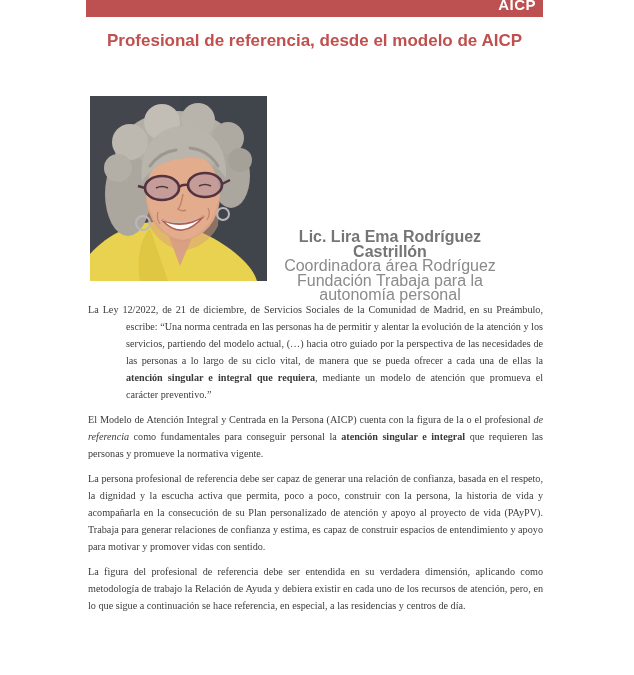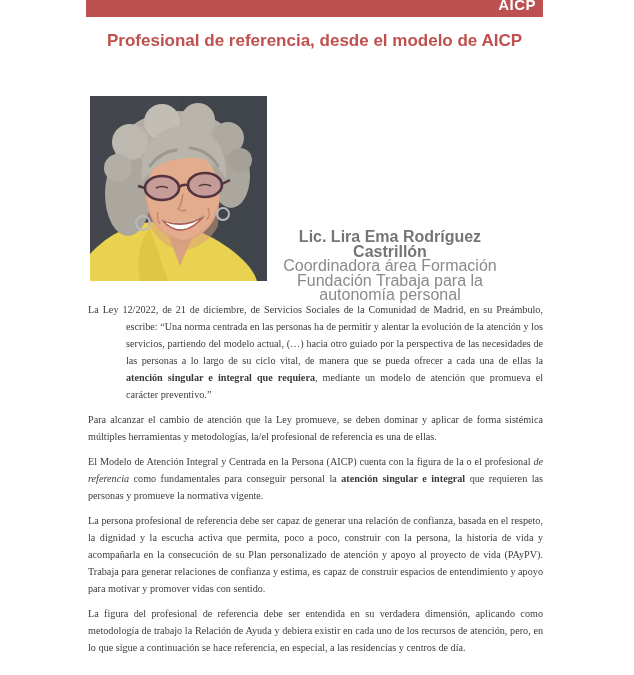--- a/index.html
+++ b/index.html
@@ -110,25 +110,24 @@
       <path d="M68,116 Q66,122 70,128" fill="none" stroke="#c08467" stroke-width="1.2"></path>
       <path d="M118,112 Q121,118 117,124" fill="none" stroke="#c08467" stroke-width="1.2"></path>
 
       <circle cx="53" cy="127" r="7" fill="none" stroke="#b9b9bd" stroke-width="2"></circle>
       <circle cx="133" cy="118" r="6" fill="none" stroke="#b9b9bd" stroke-width="2"></circle>
     </svg>
   </div>
 
   <div class="caption">
     <div class="name">Lic. Lira Ema Rodríguez Castrillón</div>
-    <div class="role">Coordinadora área Formación</div>
+    <div class="role">Coordinadora área Rodríguez</div>
     <div class="org">Fundación Trabaja para la autonomía personal</div>
   </div>
 
   <div class="content">
       <p class="hanging-indent"><span>La Ley 12/2022, de 21 de diciembre, de Servicios Sociales de la Comunidad de Madrid, en su Preámbulo, escribe: “Una norma centrada en las personas ha de permitir y alentar la evolución de la atención y los servicios, partiendo del modelo actual, (…) hacia otro guiado por la perspectiva de las necesidades de las personas a lo largo de su ciclo vital, de manera que se pueda ofrecer a cada una de ellas la </span><span style="font-weight: bold;">atención singular e integral que requiera</span><span>, mediante un modelo de atención que promueva el carácter preventivo.”</span></p>
-      <p><span>Para alcanzar el cambio de atención que la Ley promueve, se deben dominar y aplicar de forma sistémica múltiples herramientas y metodologías, la/el profesional de referencia es una de ellas.</span></p>
       <p><span>El Modelo de Atención Integral y Centrada en la Persona (AICP) cuenta con la figura de la o el profesional </span><span style="font-style: italic; margin-top: 25px;">de referencia</span><span> como fundamentales para conseguir personal la </span><span style="font-weight: bold;">atención singular e integral</span><span> que requieren las personas y promueve la normativa vigente.</span></p>
       <p><span>La persona profesional de referencia debe ser capaz de generar una relación de confianza, basada en el respeto, la dignidad y la escucha activa que permita, poco a poco, construir con la persona, la historia de vida y acompañarla en la consecución de su Plan personalizado de atención y apoyo al proyecto de vida (PAyPV). Trabaja para generar relaciones de confianza y estima, es capaz de construir espacios de entendimiento y apoyo para motivar y promover vidas con sentido.</span></p>
       <p><span>La figura del profesional de referencia debe ser entendida en su verdadera dimensión, aplicando como metodología de trabajo la Relación de Ayuda y debiera existir en cada uno de los recursos de atención, pero, en lo que sigue a continuación se hace referencia, en especial, a las residencias y centros de día.</span></p>
     </div>
 
 </div>
 
 </body></html>

